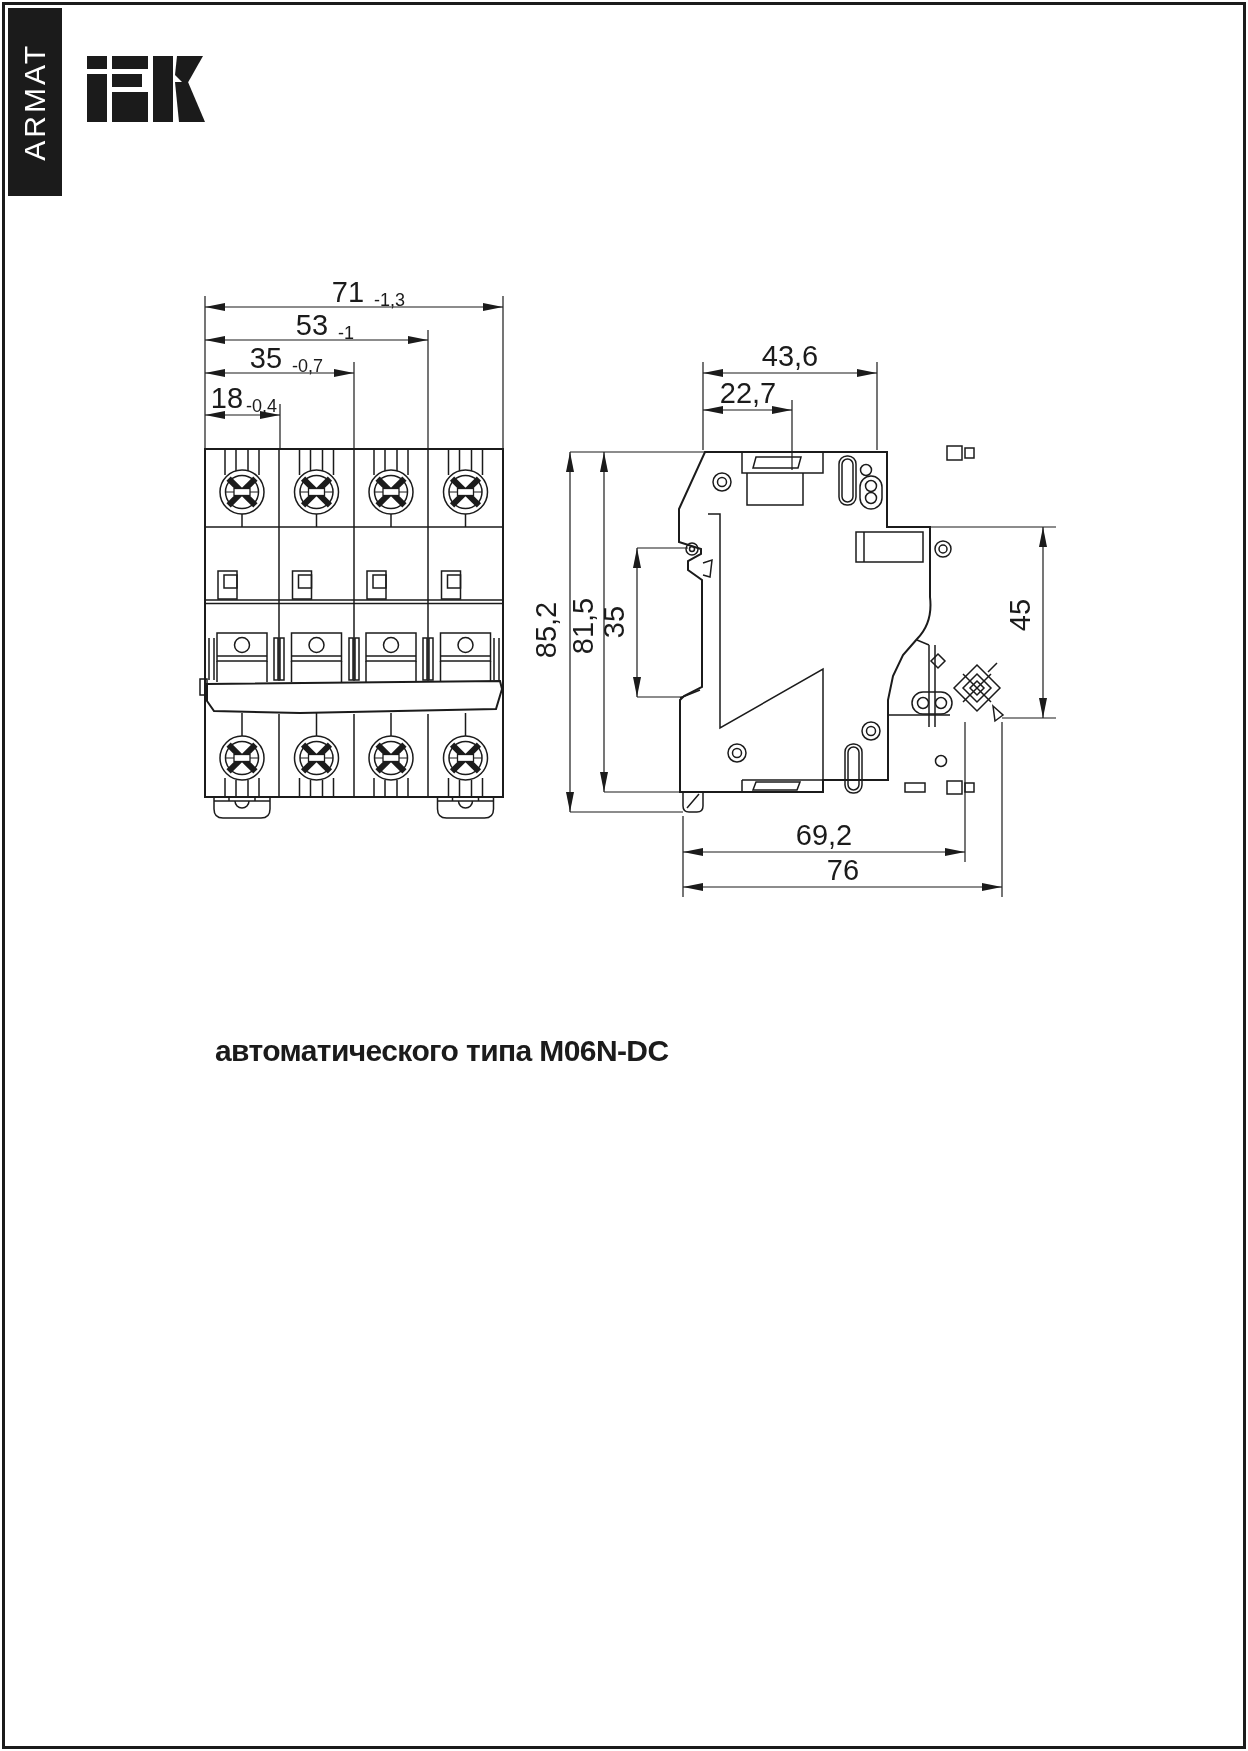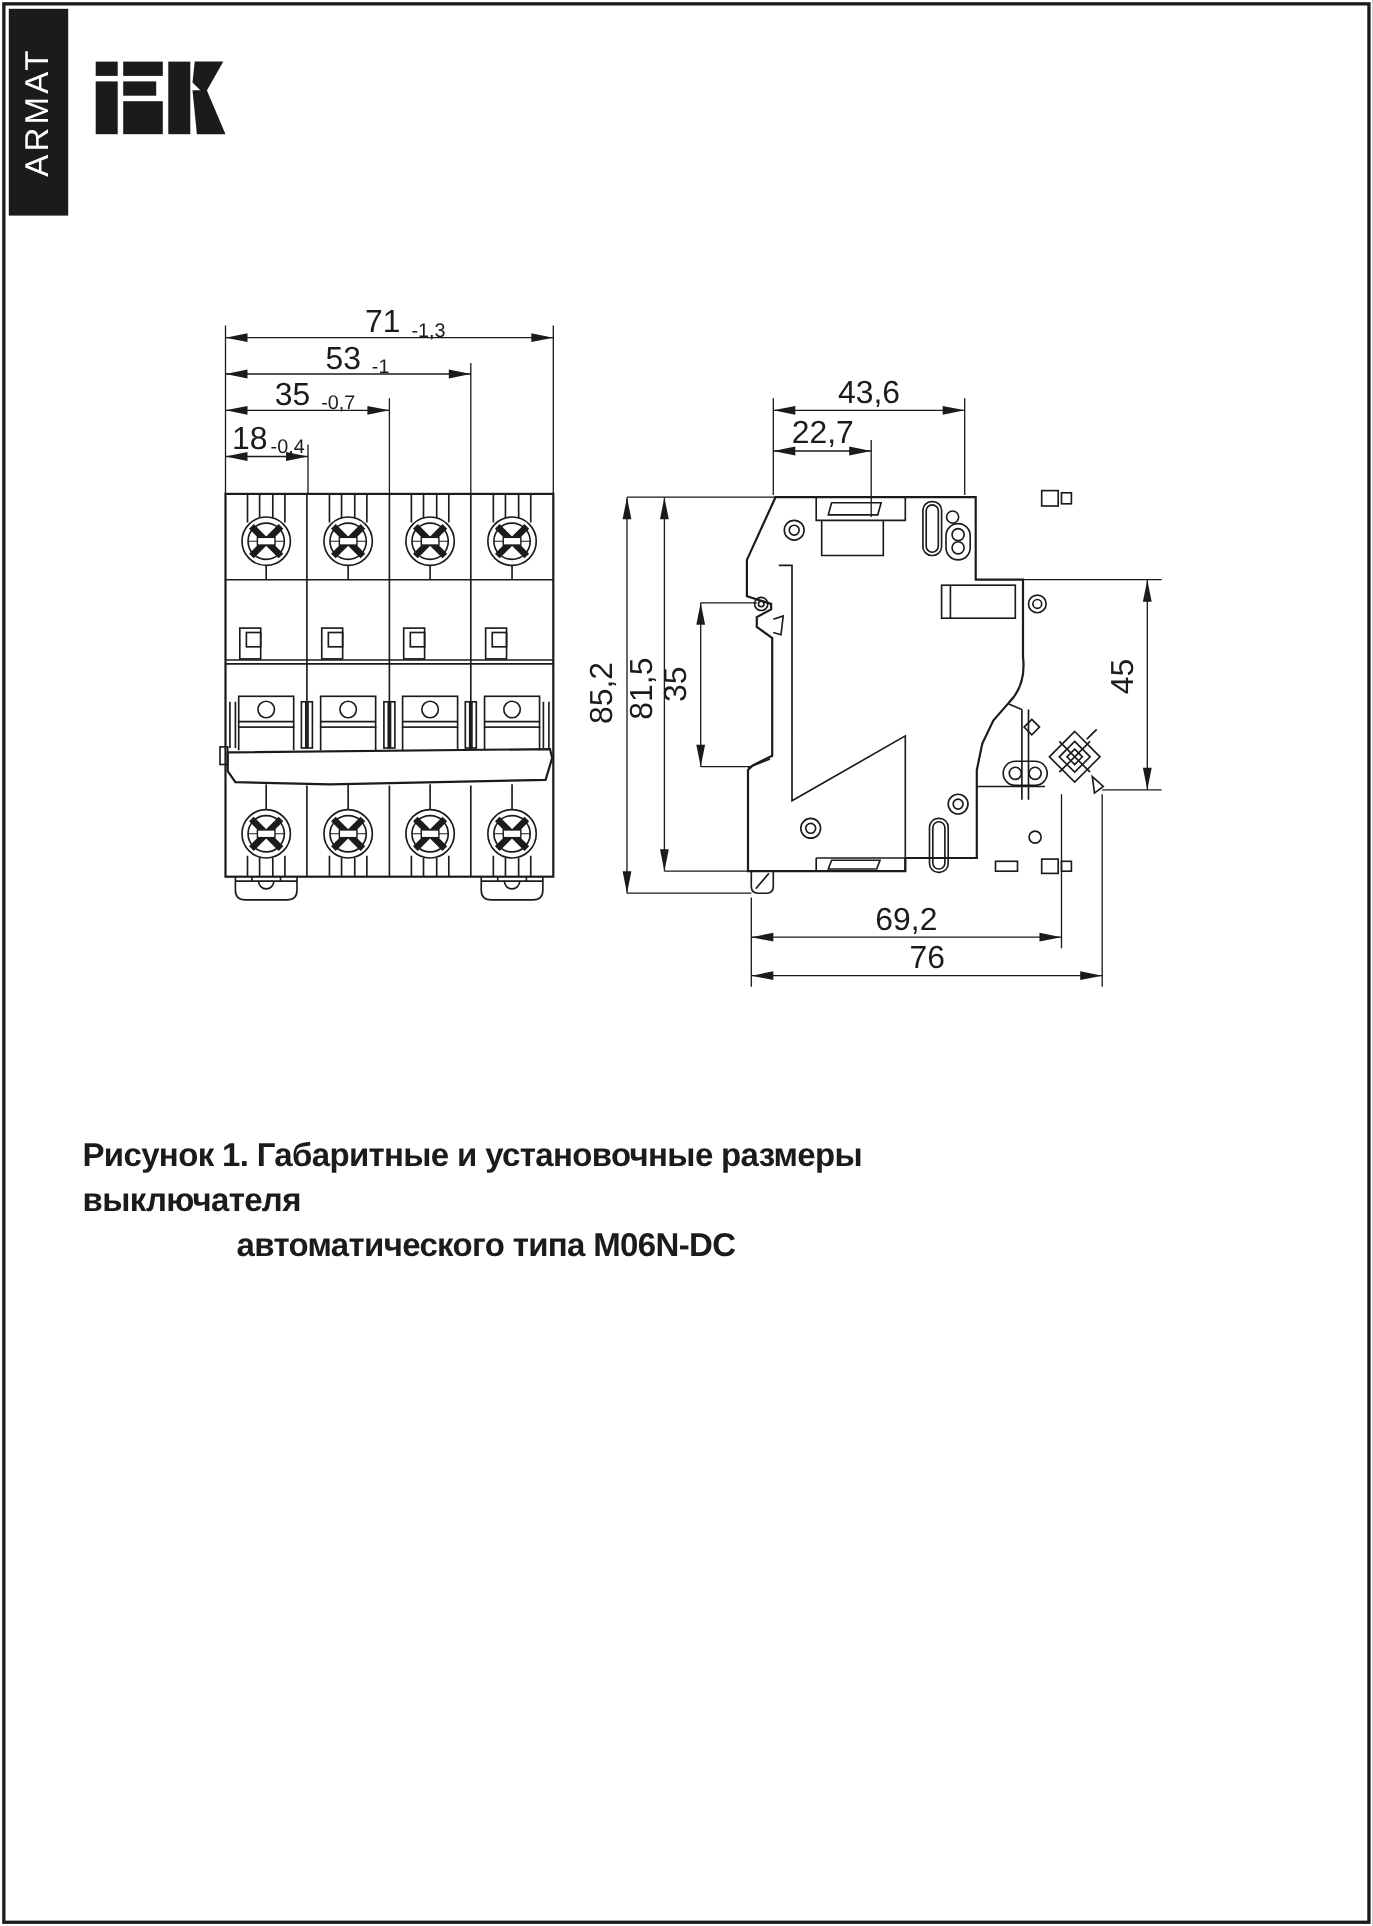--- a/index.html
+++ b/index.html
@@ -268,18 +268,17 @@
       <path class="dt" d="M929,645 V727 M935,645 V727 M929,645 L917,640 M888,715 H950"></path>
       <polygon class="dt" points="977,665 1000,688 977,711 954,688"></polygon>
       <path class="dt" d="M963,674 L991,702 M991,674 L963,702 M988,672 L997,663"></path>
       <polygon class="dt" points="977,674 991,688 977,702 963,688"></polygon>
       <polygon fill="#fff" class="dt" points="977,681 984,688 977,695 970,688"></polygon>
       <polygon class="dt" points="993,706 1003,715 995,721"></polygon>
     </g>
   </svg>
 
   <div class="caption">
-    <div class="caption-line1">Рисунок 1. Габаритные и установочные размеры выключателя</div>
     <div class="caption-line2">автоматического типа М06N-DC</div>
   </div>
 
   <div class="page-border"></div>
 </div>
 
 </body></html>

